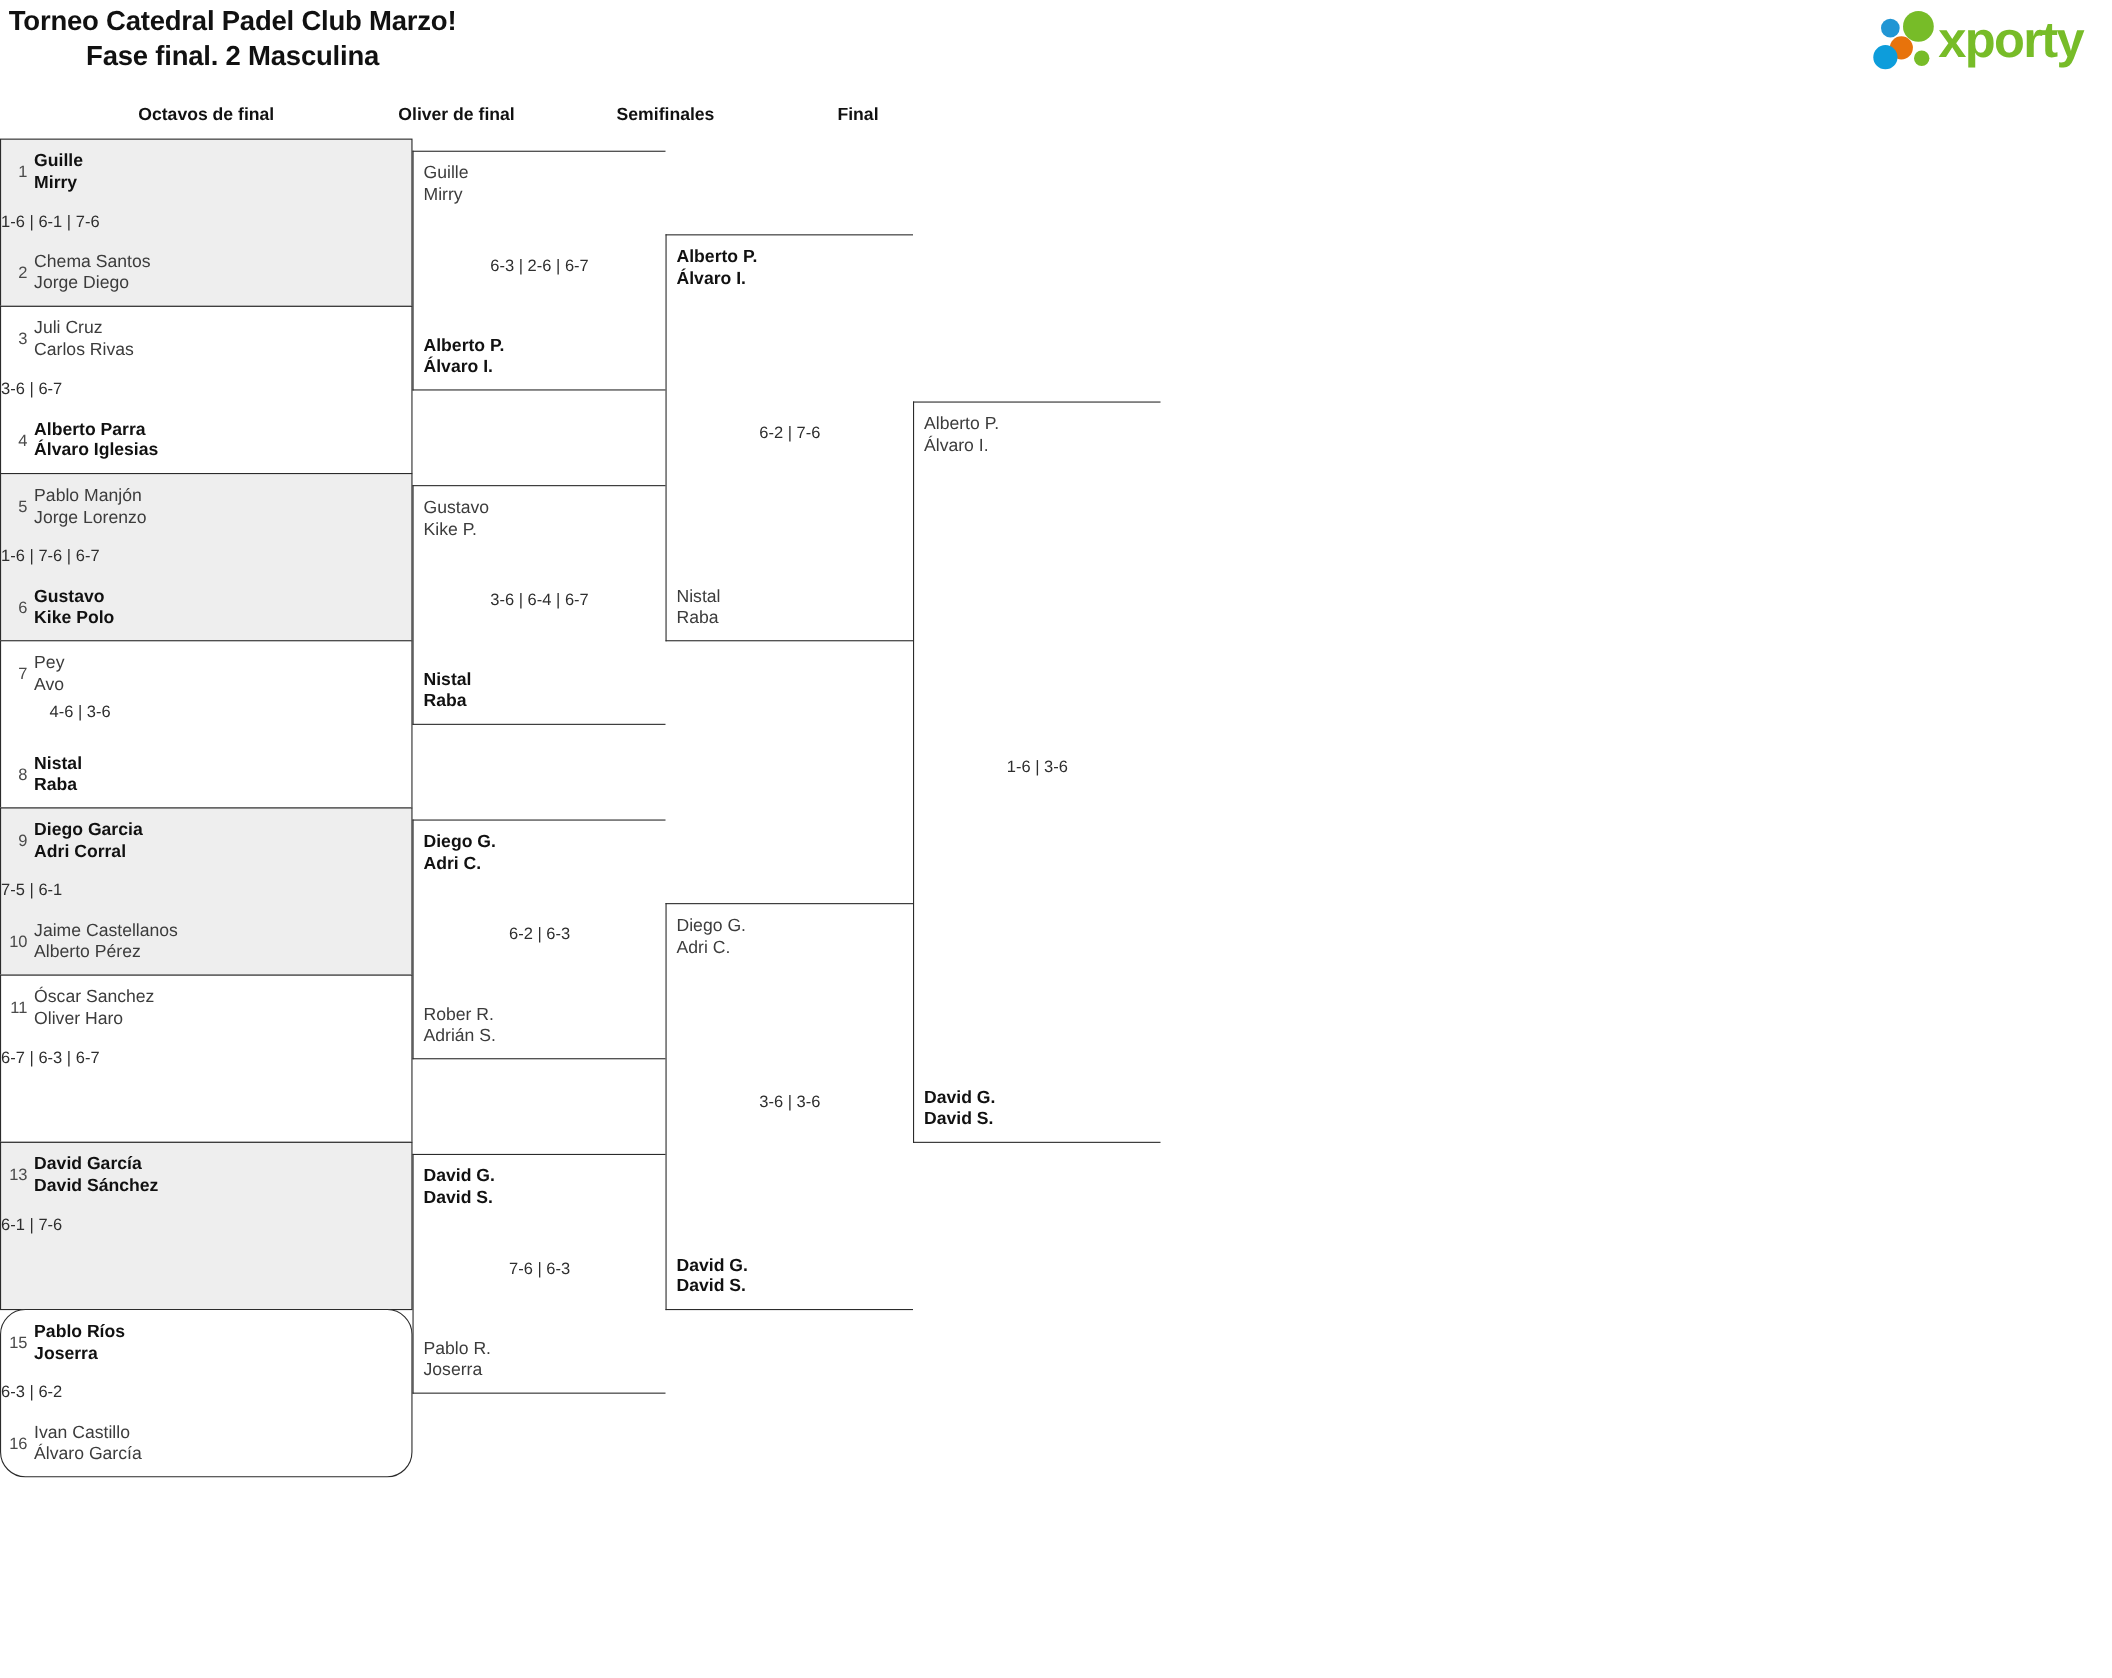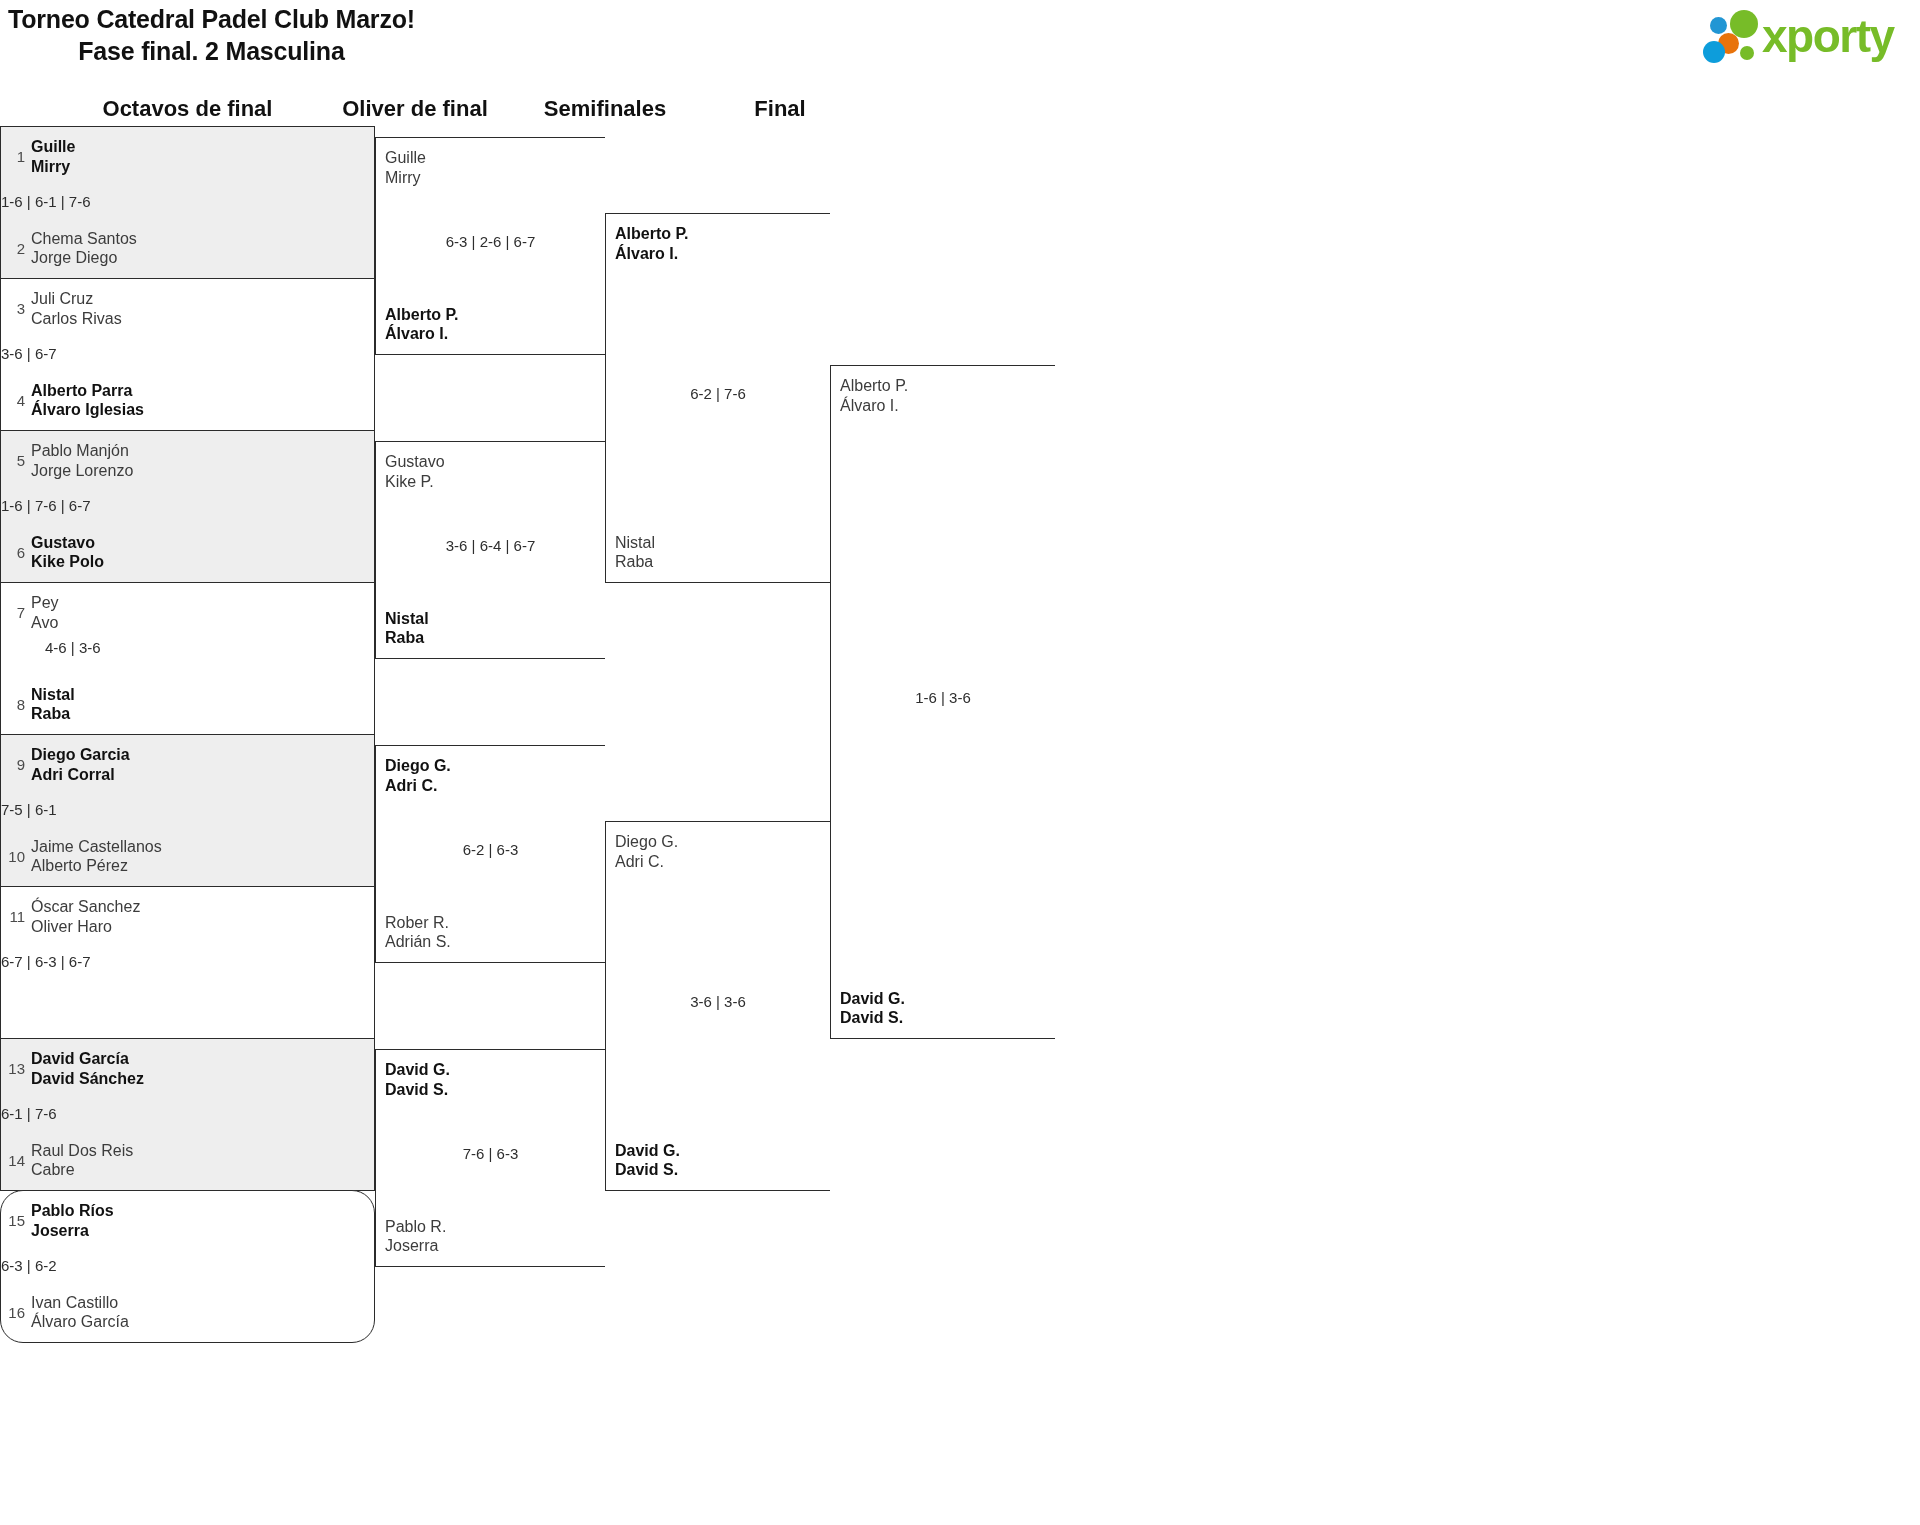--- a/index.html
+++ b/index.html
@@ -37,21 +37,21 @@
   .dot-g2 { left: 40px;  top: 38px; width: 14px; height: 14px; background: #77bc28; }
   #logo-text {
     position: absolute; left: 62px; top: 0px;
     font-size: 46px; font-weight: 700; letter-spacing: -1.5px;
     color: #77bc28; line-height: 56px;
   }
 
   
   .round-heading {
     position: absolute; top: 96px;
-    font-size: 22px; font-weight: 700; color: #111;
+    font-size: 16px; font-weight: 700; color: #111;
     text-align: center; white-space: nowrap;
   }
   #rh-0 { left: 0px;   width: 375px; }
   #rh-1 { left: 300px; width: 230px; }
   #rh-2 { left: 490px; width: 230px; }
   #rh-3 { left: 680px; width: 200px; }
 
   
   #bracket { position: absolute; left: 0; top: 0; width: 1920px; height: 1525px; }
 
@@ -237,27 +237,20 @@
 
   <div class="r1-match shaded" style="top:1038px;height:153px;">
     <div class="r1-team top winner">
       <span class="seed">13</span>
       <span class="players">
         <span class="p">David García</span>
         <span class="p">David Sánchez</span>
       </span>
     </div>
     <div class="r1-score" style="top:66px;">6-1 | 7-6</div>
-    <div class="r1-team bottom loser">
-      <span class="seed">14</span>
-      <span class="players">
-        <span class="p">Raul Dos Reis</span>
-        <span class="p">Cabre</span>
-      </span>
-    </div>
   </div>
 
   <div class="r1-match plain" style="top:1190px;height:153px;border-radius:23px;">
     <div class="r1-team top winner">
       <span class="seed">15</span>
       <span class="players">
         <span class="p">Pablo Ríos</span>
         <span class="p">Joserra</span>
       </span>
     </div>

